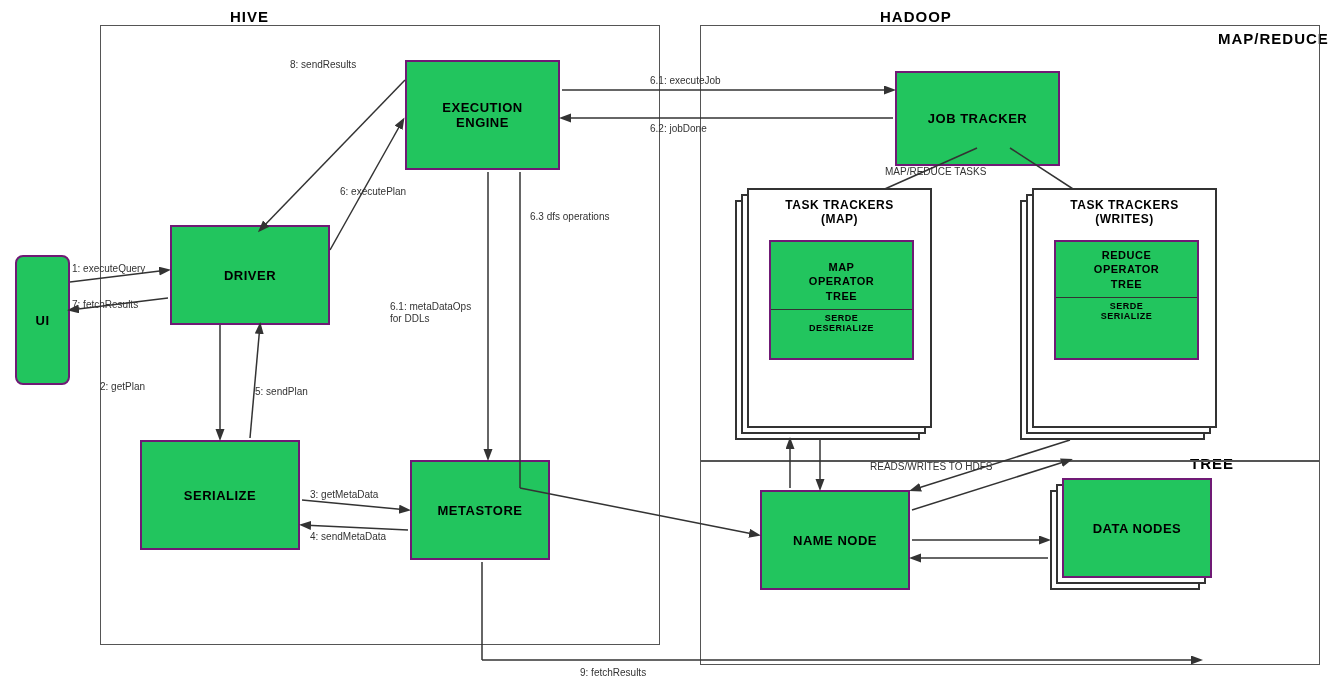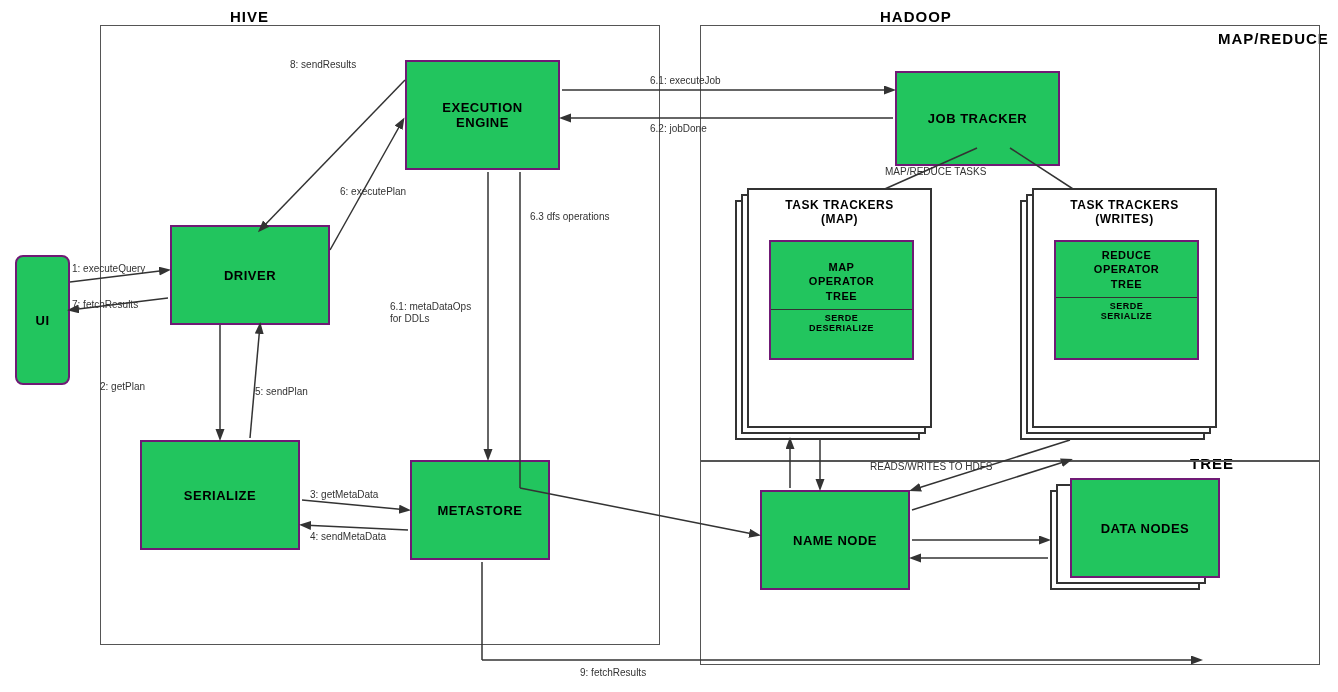--- a/index.html
+++ b/index.html
@@ -116,21 +116,21 @@
     </div>
     <div style="position:absolute; left:6px; top:-6px; width:185px; height:240px; border: 2px solid #333; background:#fff; z-index:0;"></div>
     <div style="position:absolute; left:0px; top:0px; width:185px; height:240px; border: 2px solid #333; background:#fff; z-index:-1;"></div>
   </div>
 
   <div class="box" style="left:760px; top:490px; width:150px; height:100px;">
     <span>NAME NODE</span>
   </div>
 
   <div style="position:absolute; left:1050px; top:490px;">
-    <div class="box" style="position:relative; left:20px; top:-12px; width:150px; height:100px; z-index:1;">
+    <div class="box" style="position:relative; left:12px; top:-12px; width:150px; height:100px; z-index:1;">
       <span>DATA NODES</span>
     </div>
     <div style="position:absolute; left:6px; top:-6px; width:150px; height:100px; border:2px solid #333; background:#fff; z-index:0;"></div>
     <div style="position:absolute; left:0; top:0; width:150px; height:100px; border:2px solid #333; background:#fff; z-index:-1;"></div>
   </div>
 
   <svg id="arrows" xmlns="http://www.w3.org/2000/svg">
     <defs>
       <marker id="arrow" markerWidth="8" markerHeight="8" refX="6" refY="3" orient="auto">
         <path d="M0,0 L0,6 L8,3 z" fill="#333"></path>

